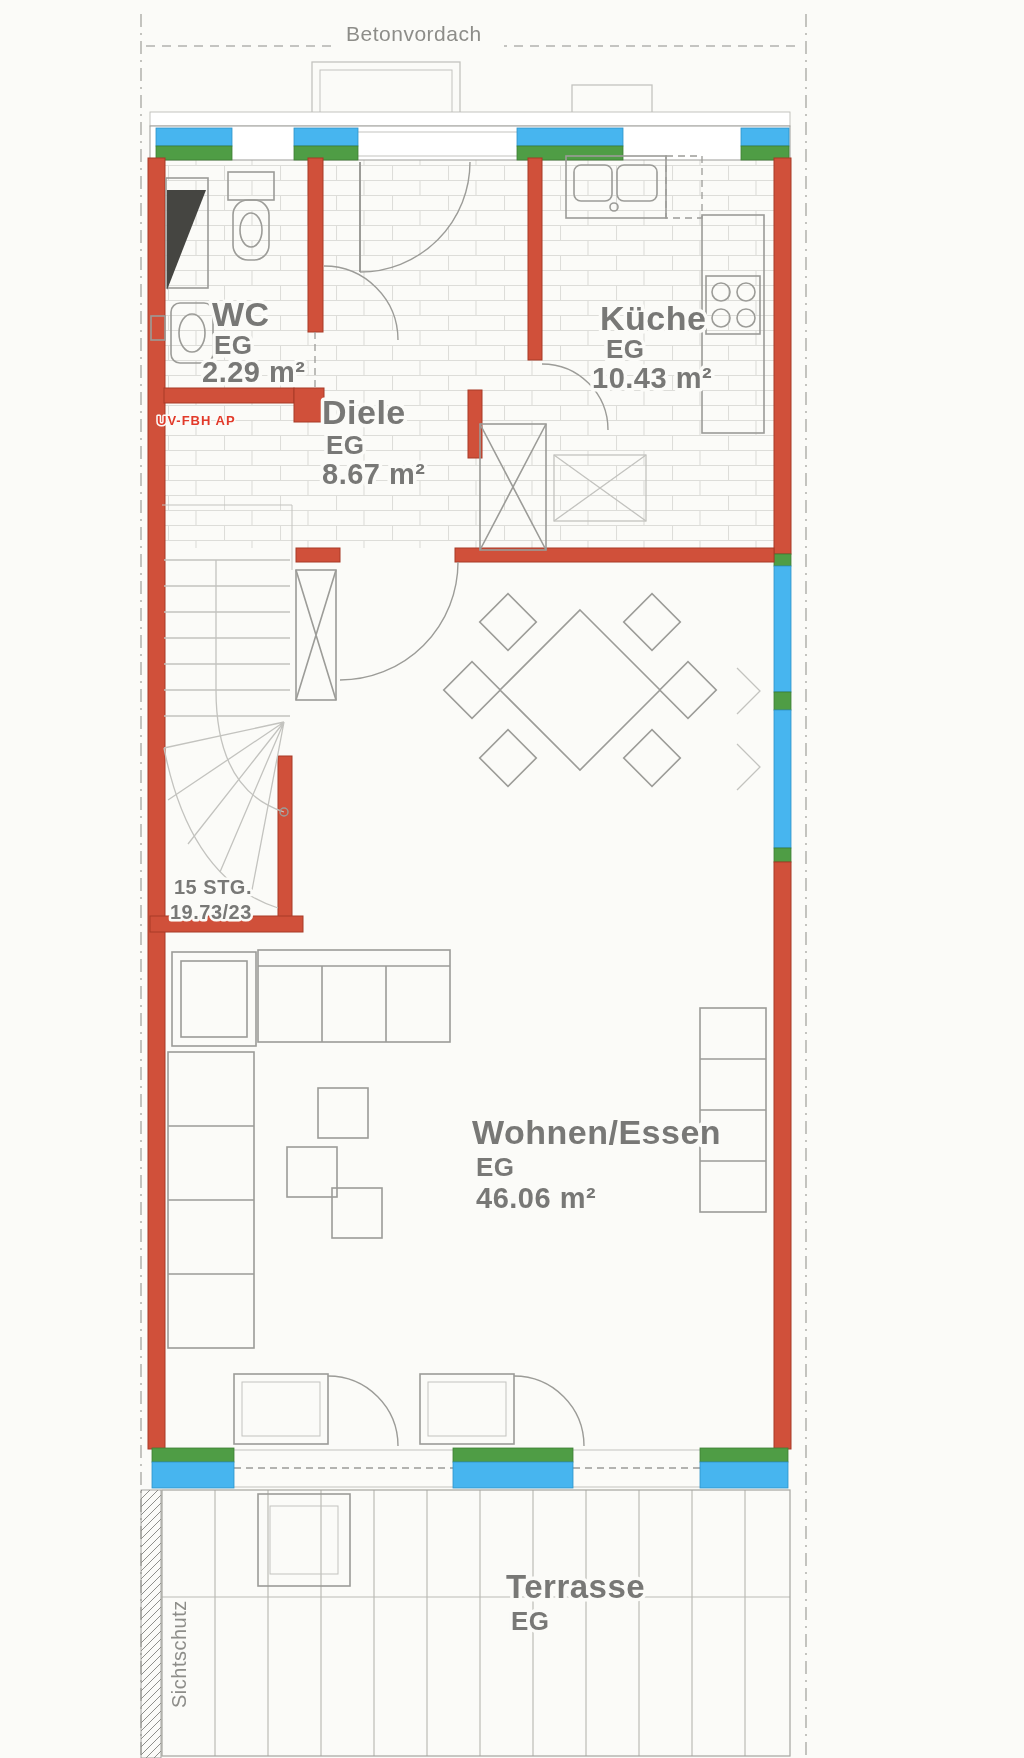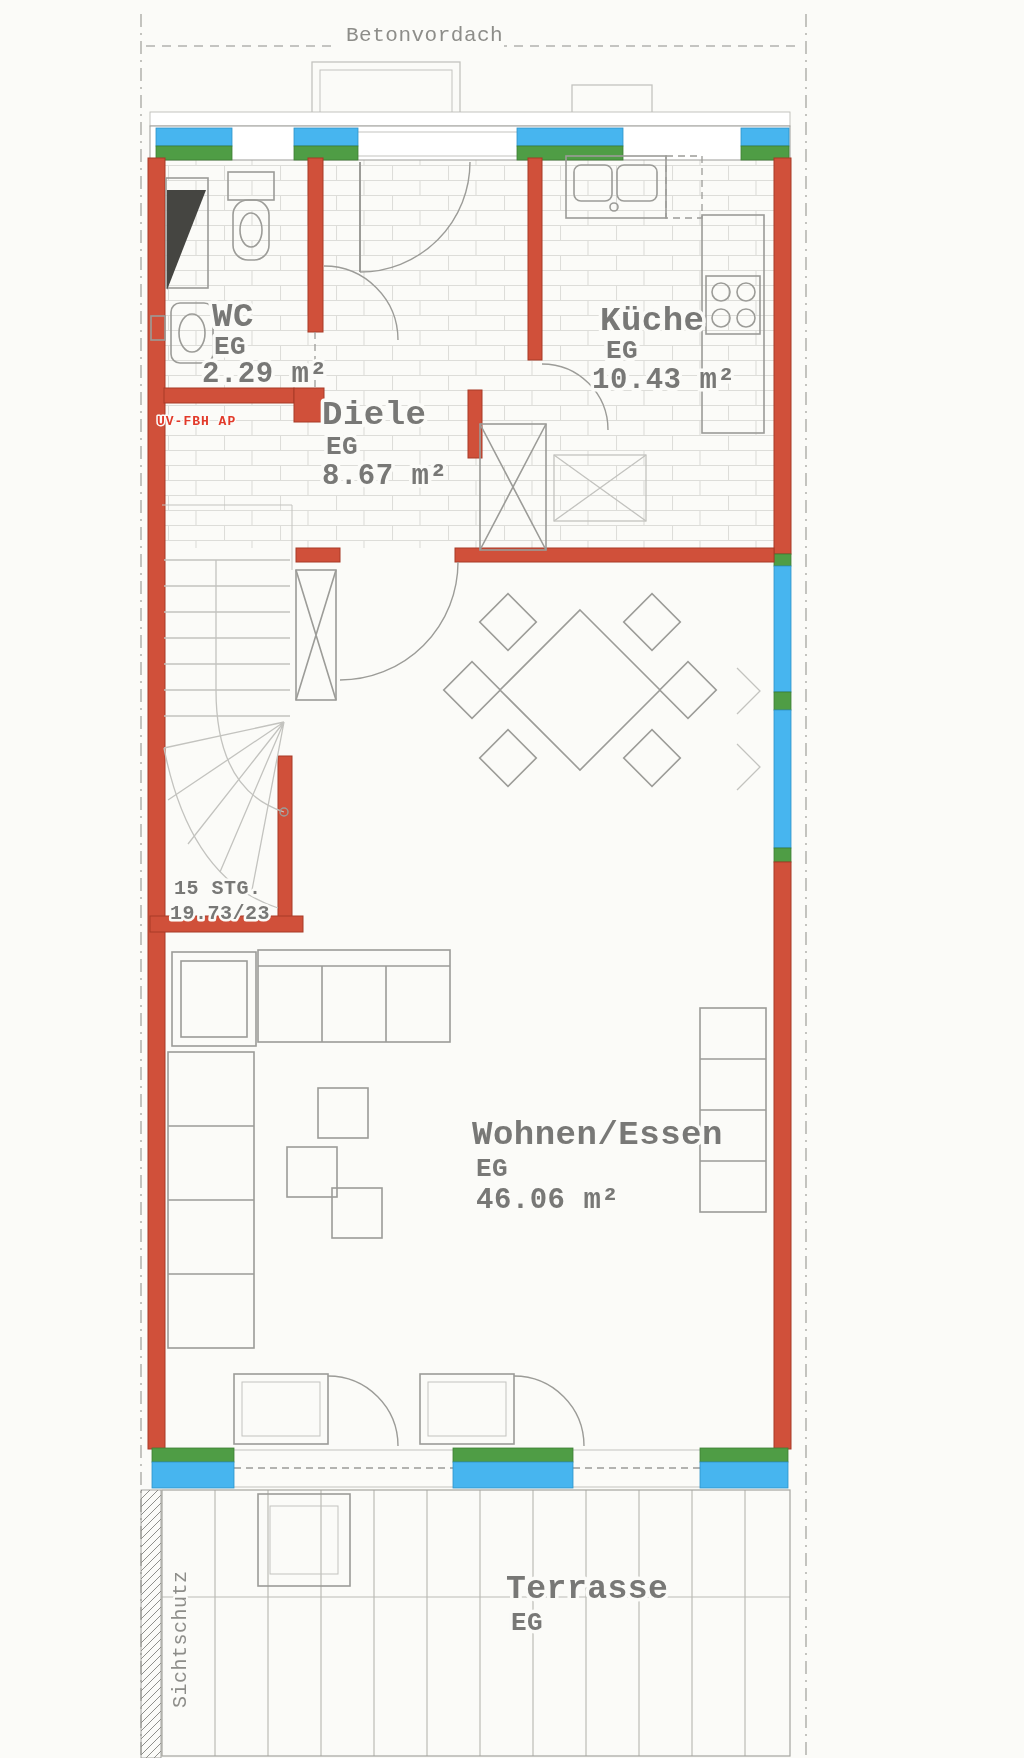--- a/index.html
+++ b/index.html
@@ -4,21 +4,21 @@
 <style>
   :root{
     --wall-red:#d0503a; --wall-red-edge:#a83a26;
     --window-blue:#47b5ef; --sill-green:#4f9d45;
     --line-gray:#9c9c98; --line-light:#c3c3bf;
     --tile-gray:#d8d8d4; --text-gray:#787876;
     --note-red:#e23a2a; --paper:#fbfbf8; --dark:#454541;
   }
   html,body{margin:0;padding:0;background:var(--paper);}
   .stage{position:relative;width:876px;height:1758px;background:var(--paper);
-         font-family:Liberation Mono, monospace;overflow:hidden;}
+         font-family:Liberation Sans, sans-serif;overflow:hidden;}
   svg{position:absolute;left:0;top:0;}
   .wall{fill:var(--wall-red);stroke:var(--wall-red-edge);stroke-width:1;}
   .win{fill:var(--window-blue);stroke:#2f93c8;stroke-width:0.8;}
   .sill{fill:var(--sill-green);stroke:#3c7d34;stroke-width:0.8;}
   .furn{fill:none;stroke:var(--line-gray);stroke-width:1.6;}
   .furn-light{fill:none;stroke:var(--line-light);stroke-width:1.3;}
   .thin{fill:none;stroke:var(--line-light);stroke-width:1;}
   .arc{fill:none;stroke:var(--line-gray);stroke-width:1.4;}
   .dash{fill:none;stroke:var(--line-gray);stroke-width:1.3;stroke-dasharray:7 5;}
   .bound{fill:none;stroke:#a6a6a0;stroke-width:1.3;stroke-dasharray:13 6 2 6;}

